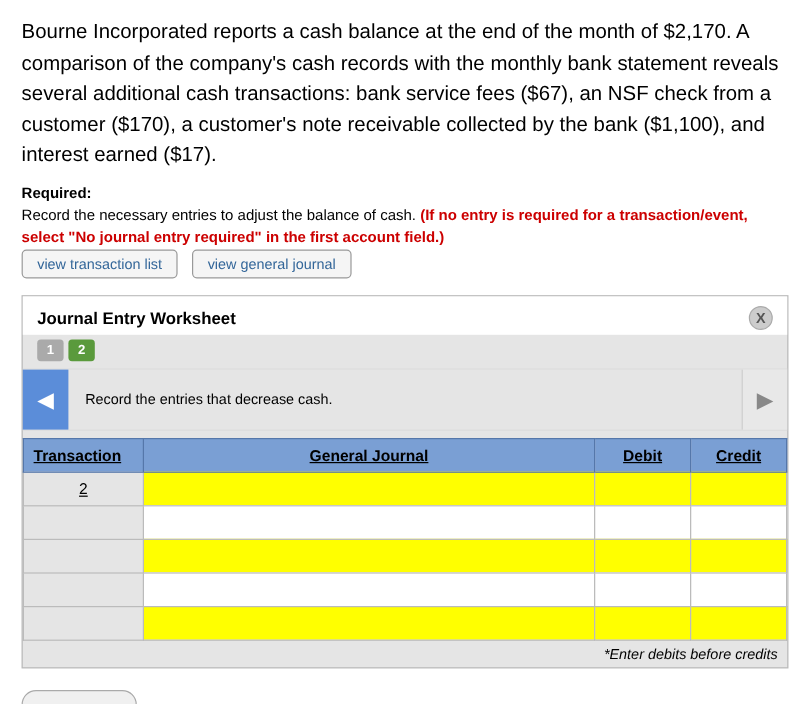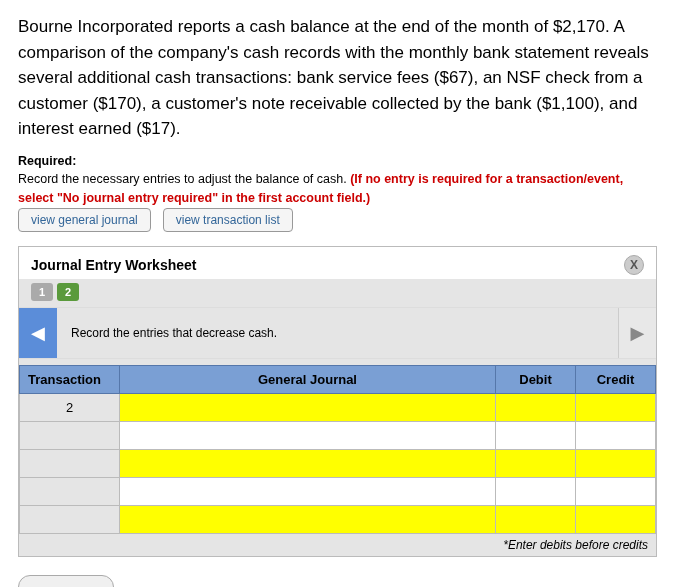--- a/index.html
+++ b/index.html
@@ -140,20 +140,21 @@
       flex: 1;
       padding: 10px 14px;
       font-size: 12px;
       display: flex;
       align-items: center;
     }
     .journal-table {
       width: 100%;
       border-collapse: collapse;
       font-size: 13px;
+      text-decoration: underline;
     }
     .journal-table thead tr th {
       background: #7a9fd4;
       color: #000;
       font-weight: bold;
       padding: 6px 8px;
       border: 1px solid #5577aa;
       text-align: center;
     }
     .journal-table thead tr th.col-general {
@@ -255,22 +256,22 @@
 
   <p class="intro-text">Bourne Incorporated reports a cash balance at the end of the month of $2,170. A comparison of the company's cash records with the monthly bank statement reveals several additional cash transactions: bank service fees ($67), an NSF check from a customer ($170), a customer's note receivable collected by the bank ($1,100), and interest earned ($17).</p>
 
   <p class="instruction-text">
     <span class="required-label">Required:</span><br>
     <span>Record the necessary entries to adjust the balance of cash.</span>
     <span class="red-bold">(If no entry is required for a transaction/event, select "No journal entry required" in the first account field.)</span>
   </p>
 
   <div class="top-buttons">
+    <button class="top-btn">view transaction list</button>
     <button class="top-btn">view general journal</button>
-    <button class="top-btn">view transaction list</button>
   </div>
 
   <div class="worksheet-panel">
 
     <div class="worksheet-header">
       <span>Journal Entry Worksheet</span>
       <div class="close-btn">X</div>
     </div>
 
     <div class="tab-row">

